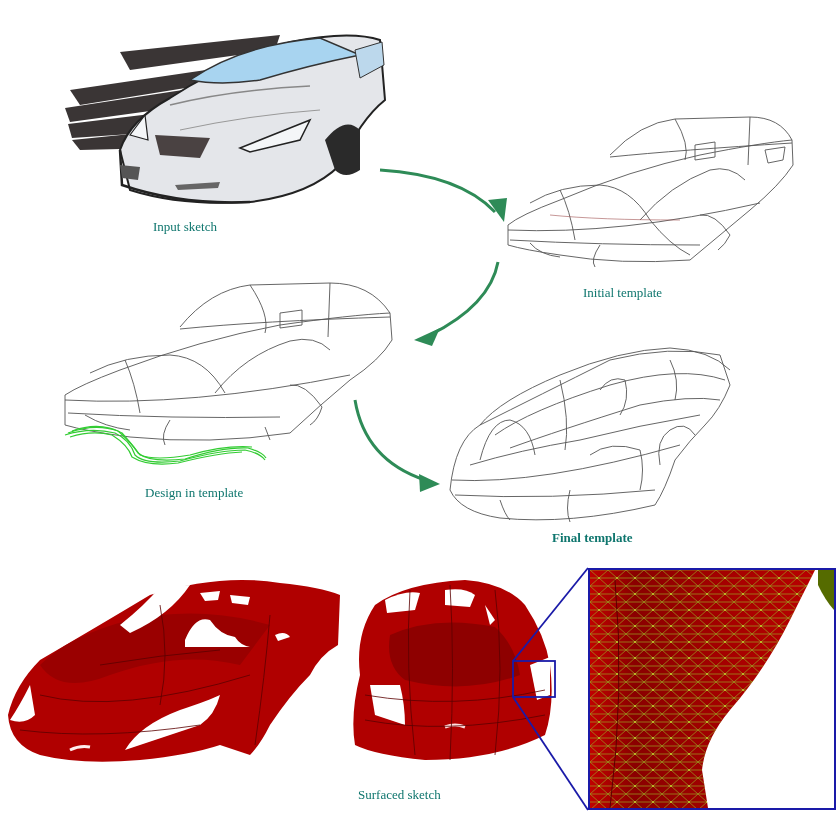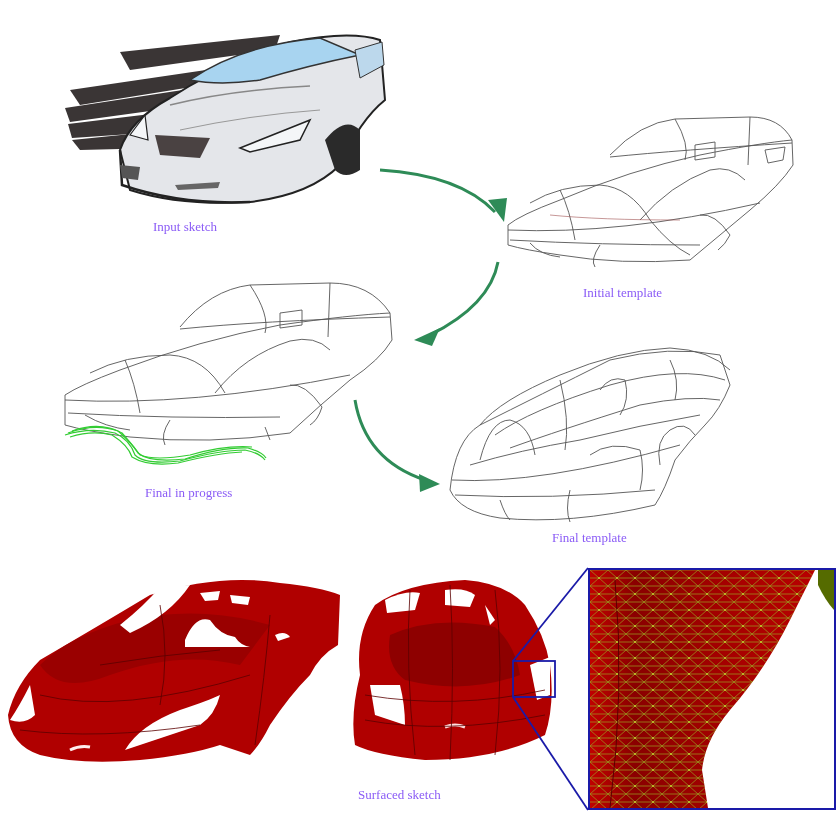--- a/index.html
+++ b/index.html
@@ -1,19 +1,19 @@
 <!DOCTYPE html>
 <html><head>
 <meta charset="utf-8">
 <style>
   html, body { margin: 0; padding: 0; background: #ffffff; }
   body { width: 840px; height: 824px; position: relative; overflow: hidden;
          font-family: "Liberation Serif", "DejaVu Serif", serif; }
   .panel { position: absolute; }
-  .caption { position: absolute; font-size: 13px; color: #8b5cf6; white-space: nowrap; }
+  .caption { position: absolute; font-size: 13px; color: #0f766e; white-space: nowrap; }
   svg { position: absolute; left: 0; top: 0; overflow: visible; }
 </style>
 </head>
 <body>
 
 <div class="panel" style="left:60px;top:20px;width:330px;height:190px;">
   <svg width="330" height="190" viewBox="0 0 330 190">
 
     <g fill="#3a3535">
       <path d="M10 70 L180 45 L175 60 L20 85 Z"></path>
@@ -87,42 +87,42 @@
     <path d="M220 58 L242 55 L242 70 L220 73 Z"></path>
     <path d="M205 172 L210 185"></path>
   </svg>
   <svg width="340" height="215" viewBox="0 0 340 215" fill="none" stroke="#33cc33" stroke-width="1.2">
     <path d="M5 180 Q30 172 55 178 Q70 185 75 200 Q85 210 120 206 Q160 195 185 195 Q200 198 205 205"></path>
     <path d="M8 178 Q35 168 58 176 Q72 188 78 198 Q90 208 125 204 Q162 192 188 193 Q202 197 206 203"></path>
     <path d="M10 182 Q32 175 52 180 Q68 190 72 202 Q88 212 118 208 Q158 198 182 197"></path>
     <path d="M12 176 Q40 166 62 178 Q74 192 80 200 Q95 206 130 200 Q165 190 192 192"></path>
   </svg>
 </div>
-<div class="caption" style="left:145px;top:485px;">Final in progress</div>
+<div class="caption" style="left:145px;top:485px;">Design in template</div>
 
 <div class="panel" style="left:440px;top:340px;width:300px;height:190px;">
   <svg width="300" height="190" viewBox="0 0 300 190" fill="none" stroke="#555" stroke-width="0.9">
     <path d="M10 150 Q15 100 40 85 Q100 55 170 20 Q230 5 280 15 L290 45 Q280 70 265 85 Q250 100 235 120 Q225 150 215 165 Q130 185 60 178 Q20 172 10 150 Z"></path>
     <path d="M40 85 Q60 60 120 35 Q180 10 230 8 Q270 10 290 30"></path>
     <path d="M55 95 Q90 70 170 45 Q240 25 285 40"></path>
     <path d="M70 108 Q120 90 200 65 Q250 55 280 60"></path>
     <path d="M30 125 Q80 110 140 100 Q200 85 260 75"></path>
     <path d="M40 120 Q50 80 70 80 Q90 85 95 115"></path>
     <path d="M160 50 Q170 35 185 40 Q190 60 180 75"></path>
     <path d="M230 20 Q240 40 235 60"></path>
     <path d="M120 40 Q130 80 125 110"></path>
     <path d="M12 140 Q100 145 240 105"></path>
     <path d="M15 155 Q110 160 215 150"></path>
     <path d="M150 115 Q170 100 200 110 Q205 130 200 150"></path>
     <path d="M220 125 Q215 100 230 90 Q245 80 255 95"></path>
     <path d="M60 160 Q65 175 70 180"></path>
     <path d="M130 150 Q125 170 130 182"></path>
   </svg>
 </div>
-<div class="caption" style="left:552px;top:530px;">Final template</div>
+<div class="caption" style="left:552px;top:530px;font-weight:bold;">Final template</div>
 
 <svg width="840" height="824" viewBox="0 0 840 824">
   <g fill="none" stroke="#2e8b57" stroke-width="3">
     <path d="M380 170 Q460 175 495 212"></path>
     <path d="M498 262 Q490 305 430 335"></path>
     <path d="M355 400 Q365 460 425 480"></path>
   </g>
   <g fill="#2e8b57">
     <path d="M488 200 L504 222 L507 198 Z"></path>
     <path d="M414 340 L440 328 L432 346 Z"></path>

